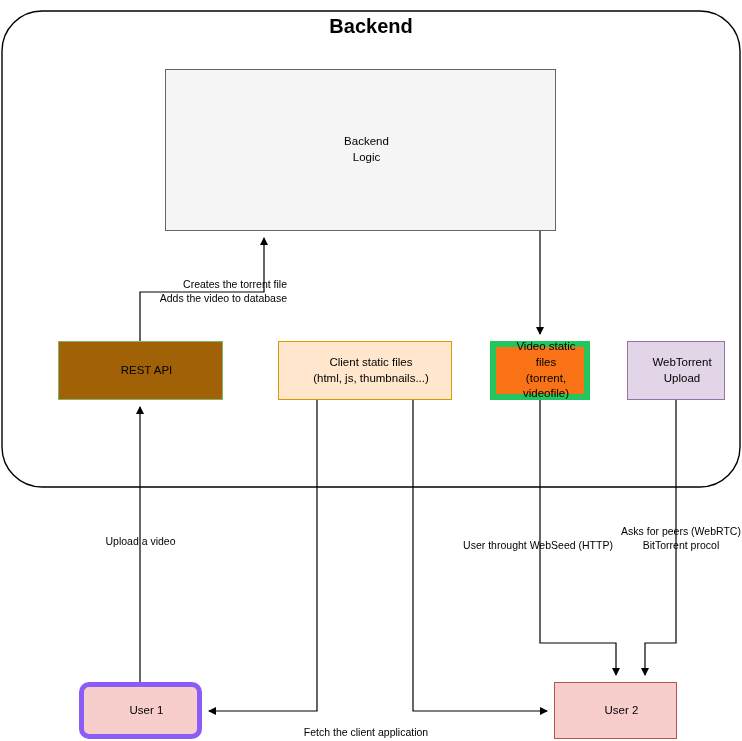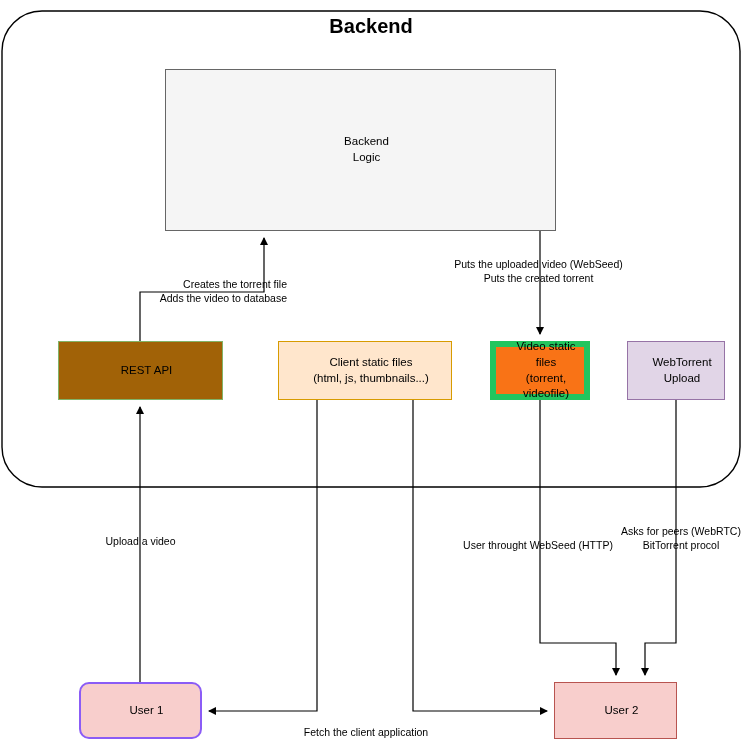--- a/index.html
+++ b/index.html
@@ -101,33 +101,31 @@
   <div class="node" style="left:490px; top:341px; width:100px; height:59px; background:#f97316; border:6px solid #22c55e;">
     <span>Video static files
 (torrent, videofile)</span>
   </div>
 
   <div class="node" style="left:627px; top:341px; width:98px; height:59px; background:#e1d5e7; border:1px solid #9673a6;">
     <span>WebTorrent
 Upload</span>
   </div>
 
-  <div class="node" style="left:79px; top:682px; width:123px; height:57px; background:#f8cecc; border:2px solid #8b5cf6; border-radius:10px;">
+  <div class="node" style="left:79px; top:682px; width:123px; height:57px; background:#f8cecc; border:5px solid #8b5cf6; border-radius:10px;">
     <span>User 1</span>
   </div>
 
   <div class="node" style="left:554px; top:682px; width:123px; height:57px; background:#f8cecc; border:1px solid #b85450; border-radius:0;">
     <span>User 2</span>
   </div>
 
   <div class="edge-label" style="left:153px; top:277px; width:134px;text-align:right;">Creates the torrent file
 Adds the video to database</div>
 
-  <div class="edge-label" style="left:446px; top:257px; width:185px;">Puts the uploaded video (WebSeed)
-Puts the created torrent</div>
 
   <div class="edge-label" style="left:100px; top:534px; width:81px;">Upload a video</div>
 
   <div class="edge-label" style="left:456px; top:538px; width:164px;">User throught WebSeed (HTTP)</div>
 
   <div class="edge-label" style="left:620px; top:524px; width:122px;">Asks for peers (WebRTC)
 BitTorrent procol</div>
 
   <div class="edge-label" style="left:301px; top:725px; width:130px;">Fetch the client application</div>
 

